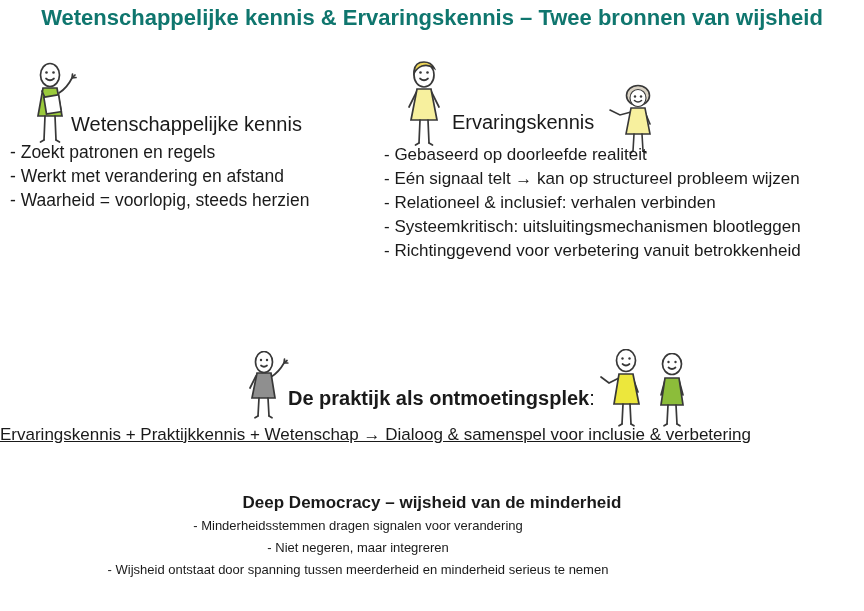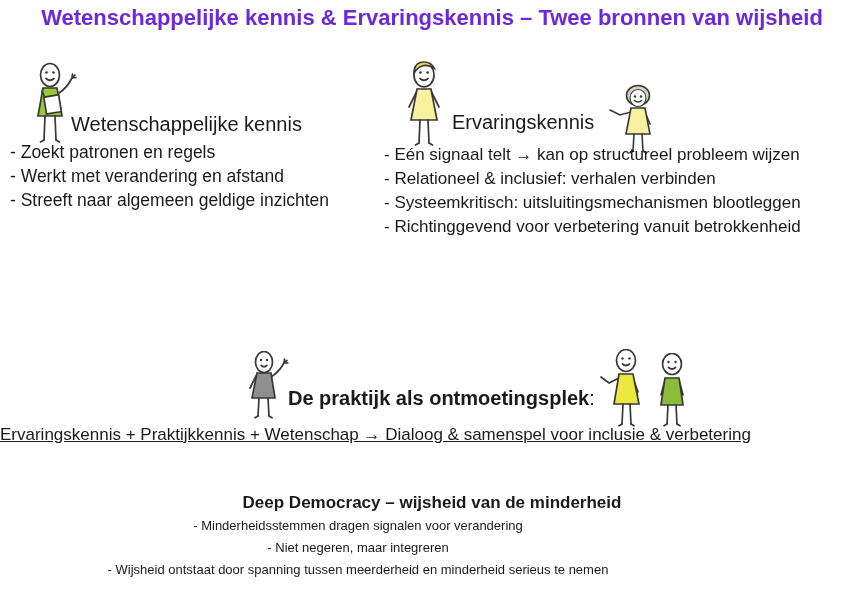--- a/index.html
+++ b/index.html
@@ -12,21 +12,21 @@
     font-family: "Liberation Sans", "DejaVu Sans", sans-serif;
     color: #1a1a1a;
   }
   .title {
     position: absolute;
     top: 5px; left: 0;
     width: 864px;
     text-align: center;
     font-size: 22px;
     font-weight: bold;
-    color: #6d28d9;
+    color: #0f766e;
     white-space: nowrap;
   }
   .figure { position: absolute; }
   .section-heading {
     position: absolute;
     font-size: 20px;
     font-weight: normal;
     line-height: 26px;
     white-space: nowrap;
   }
@@ -98,21 +98,21 @@
       <circle cx="20.5" cy="10.5" r="1.3"></circle>
         <circle cx="27.5" cy="10.5" r="1.3"></circle>
     </g>
   </svg>
 
   <div class="section-heading" style="left:71px; top:111px;">Wetenschappelijke kennis</div>
 
   <div class="bullets" style="left:10px; top:140px;">
     <div>- Zoekt patronen en regels</div>
     <div>- Werkt met verandering en afstand</div>
-    <div>- Streeft naar algemeen geldige inzichten</div>
+    <div>- Waarheid = voorlopig, steeds herzien</div>
   </div>
 
   <svg class="figure" style="left:397px; top:60px;" width="54" height="88" viewBox="0 0 54 88" aria-hidden="true">
     <g stroke="#383838" stroke-width="1.7" stroke-linecap="round" fill="none">
       <path d="M20,31 L12,47 M34,31 L42,47"></path>
       <path d="M20,29 L34,29 L40,60 L14,60 Z" fill="#f7f09e"></path>
       <path d="M23,60 L22,83 M31,60 L32,83"></path>
       <path d="M22,83 l-3.5,2 M32,83 l3.5,2"></path>
       <ellipse cx="27" cy="15" rx="10" ry="12" fill="#ffffff"></ellipse>
       <path d="M17,11 Q18,2 27,2 Q34,2 37,8 Q31,4 25,6 Q20,8 17,13 Z" fill="#eed658"></path>
@@ -137,20 +137,21 @@
       <ellipse cx="35" cy="14" rx="8" ry="8.5" fill="#ffffff" stroke-width="1.1"></ellipse>
       <path d="M31.5,16.5 Q35,19.5 38.5,16.5"></path>
     </g>
     <g fill="#383838" stroke="none">
       <circle cx="32" cy="12.5" r="1.2"></circle>
         <circle cx="38" cy="12.5" r="1.2"></circle>
     </g>
   </svg>
 
   <div class="bullets right" style="left:384px; top:143px;">
+    <div>- Gebaseerd op doorleefde realiteit</div>
     <div>- Eén signaal telt → kan op structureel probleem wijzen</div>
     <div>- Relationeel &amp; inclusief: verhalen verbinden</div>
     <div>- Systeemkritisch: uitsluitingsmechanismen blootleggen</div>
     <div>- Richtinggevend voor verbetering vanuit betrokkenheid</div>
   </div>
 
   <svg class="figure" style="left:240px; top:351px;" width="56" height="70" viewBox="0 0 56 70" aria-hidden="true">
     <g stroke="#383838" stroke-width="1.7" stroke-linecap="round" fill="none">
       <path d="M31,26 Q39,21 44,12"></path>
       <path d="M44,12 l3,-2.5 M44,12 l3.8,0 M44,12 l0.5,-3.8"></path>

